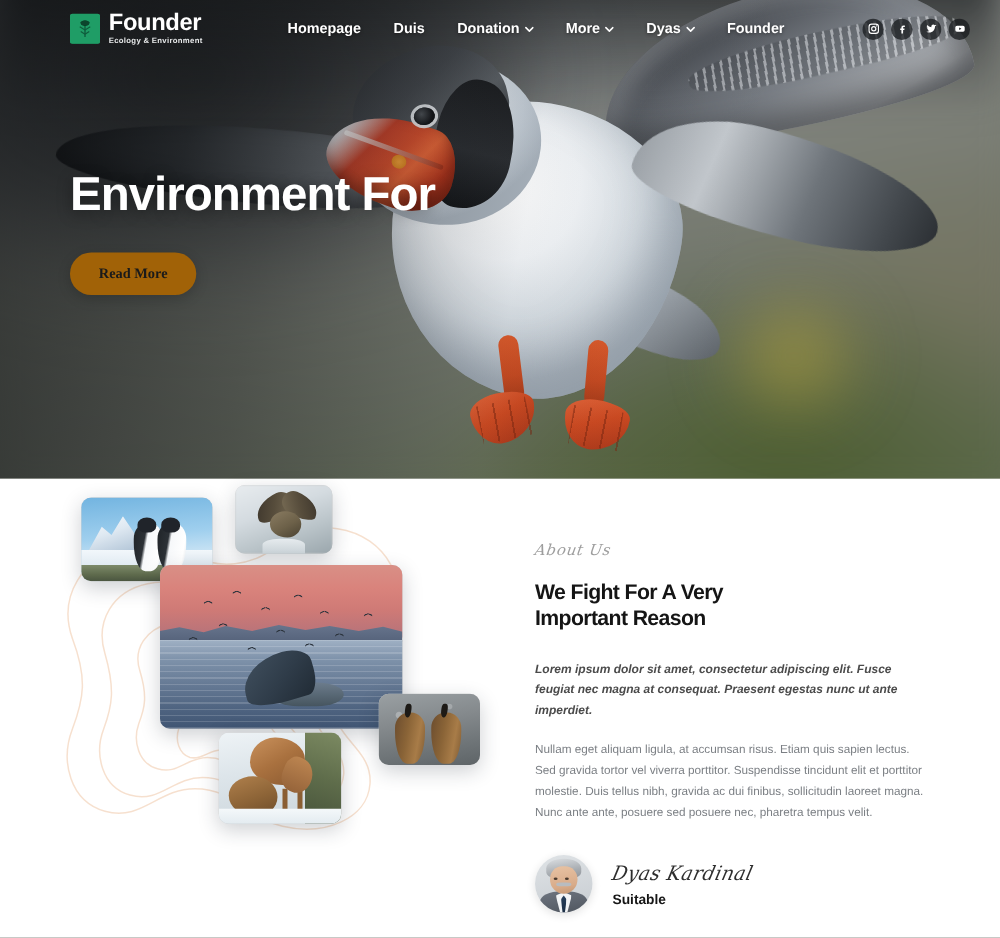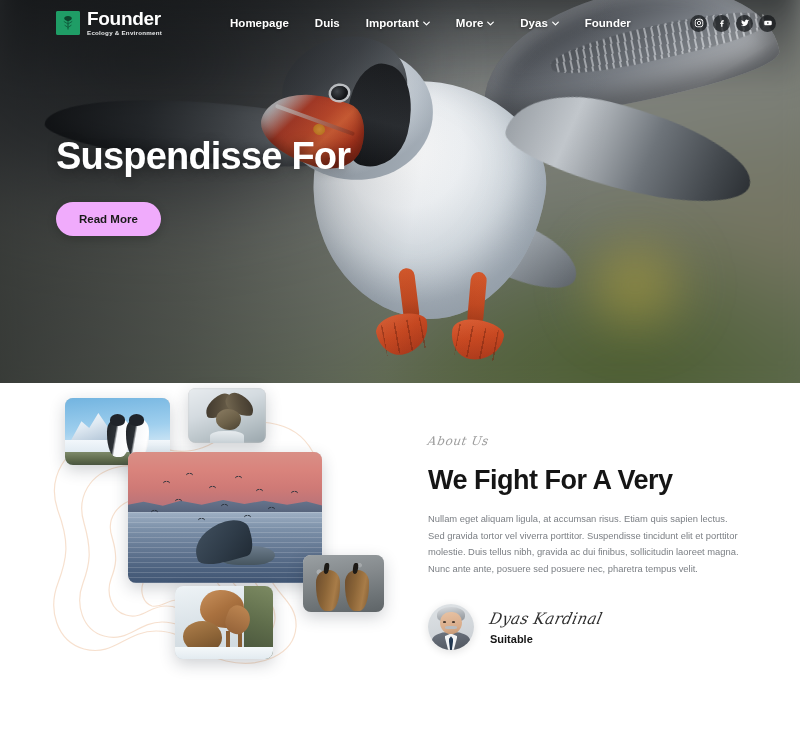--- a/index.html
+++ b/index.html
@@ -207,24 +207,24 @@
     letter-spacing:-0.8px;
     text-shadow:0 2px 12px rgba(0,0,0,0.38);
   }
   .hero-sub {
     margin-top:22px; font-size:10.5px; line-height:1.72;
     color:#eceeef; font-weight:400; max-width:300px;
     text-shadow:0 1px 6px rgba(0,0,0,0.45);
   }
   .btn-read {
     margin-top:24px; display:inline-block;
-    background:#f0abfc; color:#1a1a1a;
+    background:#a16207; color:#1a1a1a;
     font-size:11.5px; font-weight:700;
     padding:11px 23px; border-radius:22px; border:none;
-    cursor:pointer; font-family:Liberation Sans, sans-serif;
+    cursor:pointer; font-family:Liberation Serif, serif;
     box-shadow:0 3px 10px rgba(0,0,0,0.18);
   }
 
   
   .about {
     position:relative; width:800px; height:367px;
     background:#fff; display:flex;
   }
   .collage { position:relative; width:400px; height:367px; flex:none; }
   .squiggle { position:absolute; left:28px; top:8px; width:330px; height:300px; opacity:0.55; }
@@ -328,21 +328,21 @@
 
   
   .about-text { padding:48px 56px 0 28px; width:400px; }
   .eyebrow {
     font-family:"DejaVu Serif", serif;
     font-size:12px; color:#8d8d8d; font-style:italic;
     letter-spacing:0.6px; transform:skewX(-9deg);
     display:inline-block; opacity:0.85;
   }
   .about-h2 {
-    margin-top:14px; font-size:27px; line-height:1.26;
+    margin-top:14px; font-size:17px; line-height:1.26;
     font-weight:700; color:#151515; letter-spacing:-0.5px;
   }
   .lead {
     margin-top:22px; font-size:9.6px; line-height:1.72;
     font-weight:700; font-style:italic; color:#4b4b4b;
   }
   .body-p {
     margin-top:14px; font-size:9.4px; line-height:1.78; color:#7b7f84;
   }
   .founder { margin-top:26px; display:flex; align-items:center; gap:16px; }
@@ -430,21 +430,21 @@
     </a>
 
     <nav class="nav">
       <div class="nav-item">
         <span>Homepage</span>
       </div>
       <div class="nav-item">
         <span>Duis</span>
       </div>
       <div class="nav-item">
-        <span>Important</span>
+        <span>Donation</span>
         <span class="chev">
           <svg viewBox="0 0 10 10" width="7" height="7">
               <path d="M1 3l4 4 4-4" stroke="#fff" stroke-width="1.8" fill="none" stroke-linecap="round" stroke-linejoin="round"></path>
             </svg>
         </span>
       </div>
       <div class="nav-item">
         <span>More</span>
         <span class="chev">
           <svg viewBox="0 0 10 10" width="7" height="7">
@@ -488,21 +488,21 @@
           <rect x="3" y="6.4" width="18" height="11.2" rx="3.2"></rect>
           <path d="M10.4 9.6v5l4.2-2.5z" fill="#1a1c1f"></path>
         </svg>
       </a>
     </div>
   </header>
 
   <div class="hero-content">
     <h1 class="hero-title">
       <br>
-      <span>Suspendisse For</span><br>
+      <span>Environment For</span><br>
     </h1>
     <button class="btn-read">Read More</button>
   </div>
 </section>
 
 <section class="about">
 
   <div class="collage">
 
     <svg class="squiggle" viewBox="0 0 330 300">
@@ -577,21 +577,23 @@
           <div class="sc-dr-2"></div>
         <div class="sc-dr-snow"></div>
       </div>
     </figure>
   </div>
 
   <div class="about-text">
     <div class="eyebrow">About Us</div>
     <h2 class="about-h2">
       <span>We Fight For A Very</span><br>
+      <span>Important Reason</span>
     </h2>
+    <p class="lead">Lorem ipsum dolor sit amet, consectetur adipiscing elit. Fusce feugiat nec magna at consequat. Praesent egestas nunc ut ante imperdiet.</p>
     <p class="body-p">Nullam eget aliquam ligula, at accumsan risus. Etiam quis sapien lectus. Sed gravida tortor vel viverra porttitor. Suspendisse tincidunt elit et porttitor molestie. Duis tellus nibh, gravida ac dui finibus, sollicitudin laoreet magna. Nunc ante ante, posuere sed posuere nec, pharetra tempus velit.</p>
 
     <div class="founder">
       <div class="avatar">
         <div class="av-suit"></div>
           <div class="av-shirt"></div>
           <div class="av-tie"></div>
         <div class="av-hair"></div>
           <div class="av-face"></div>
         <div class="av-eye l"></div>

